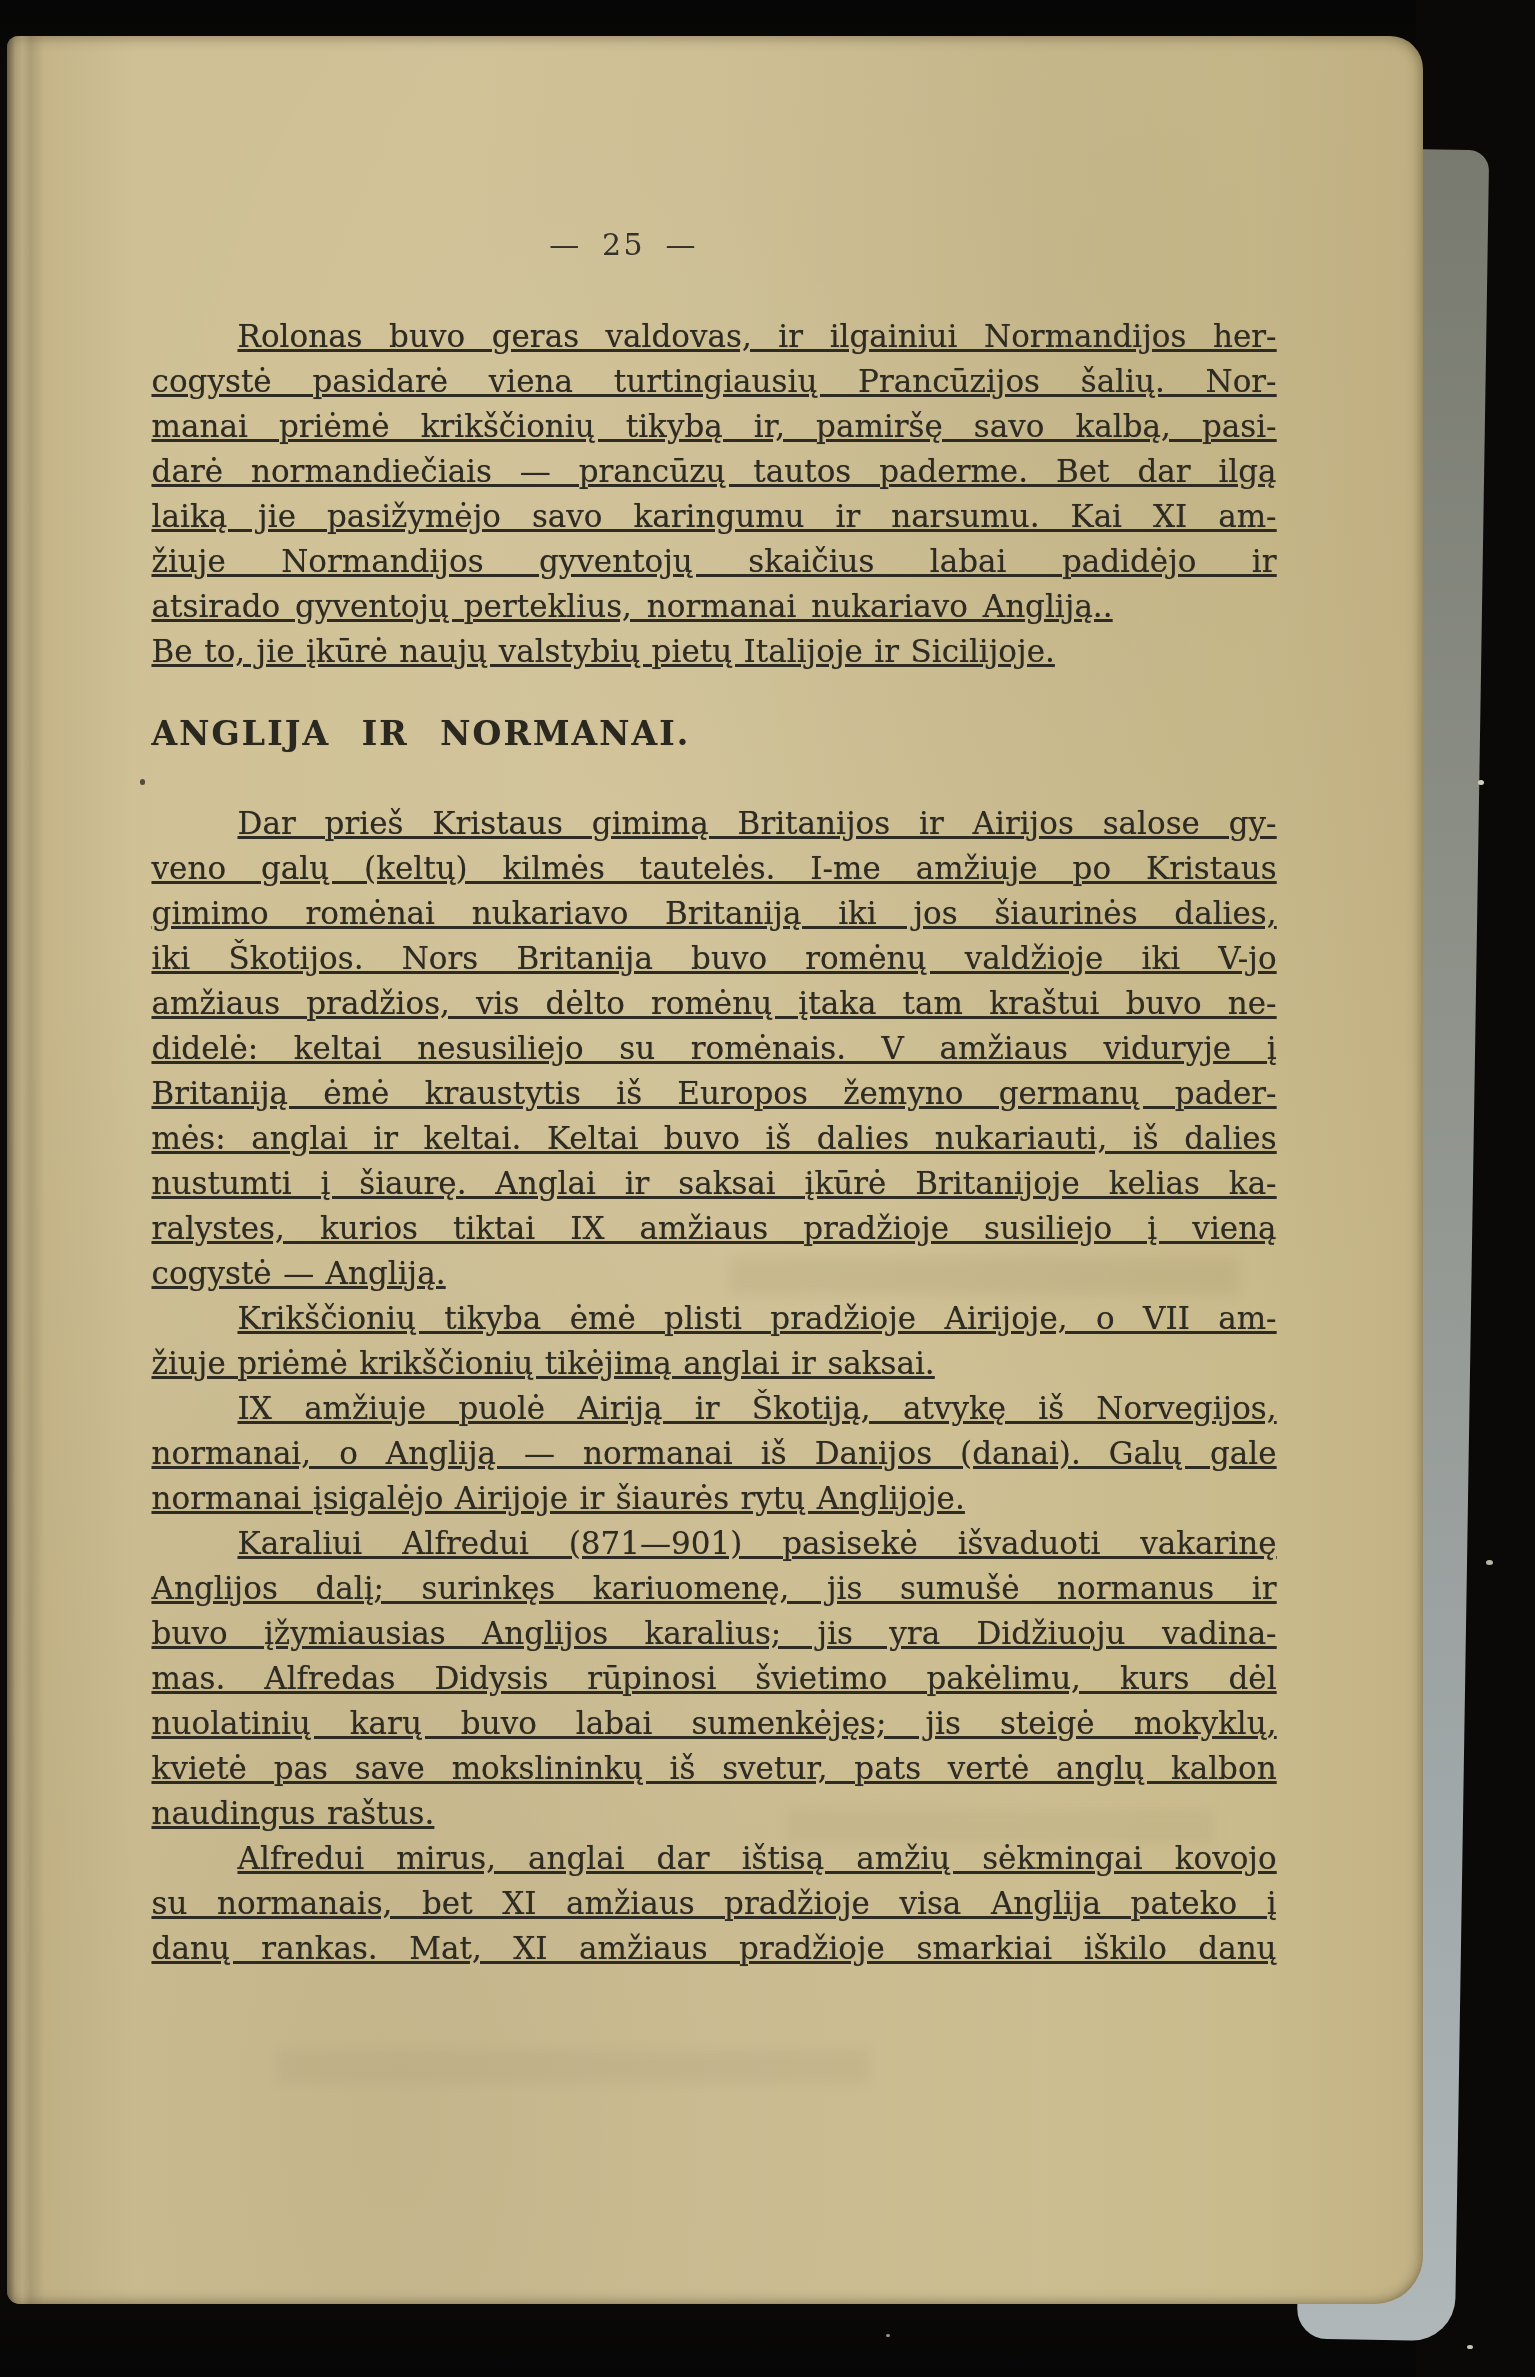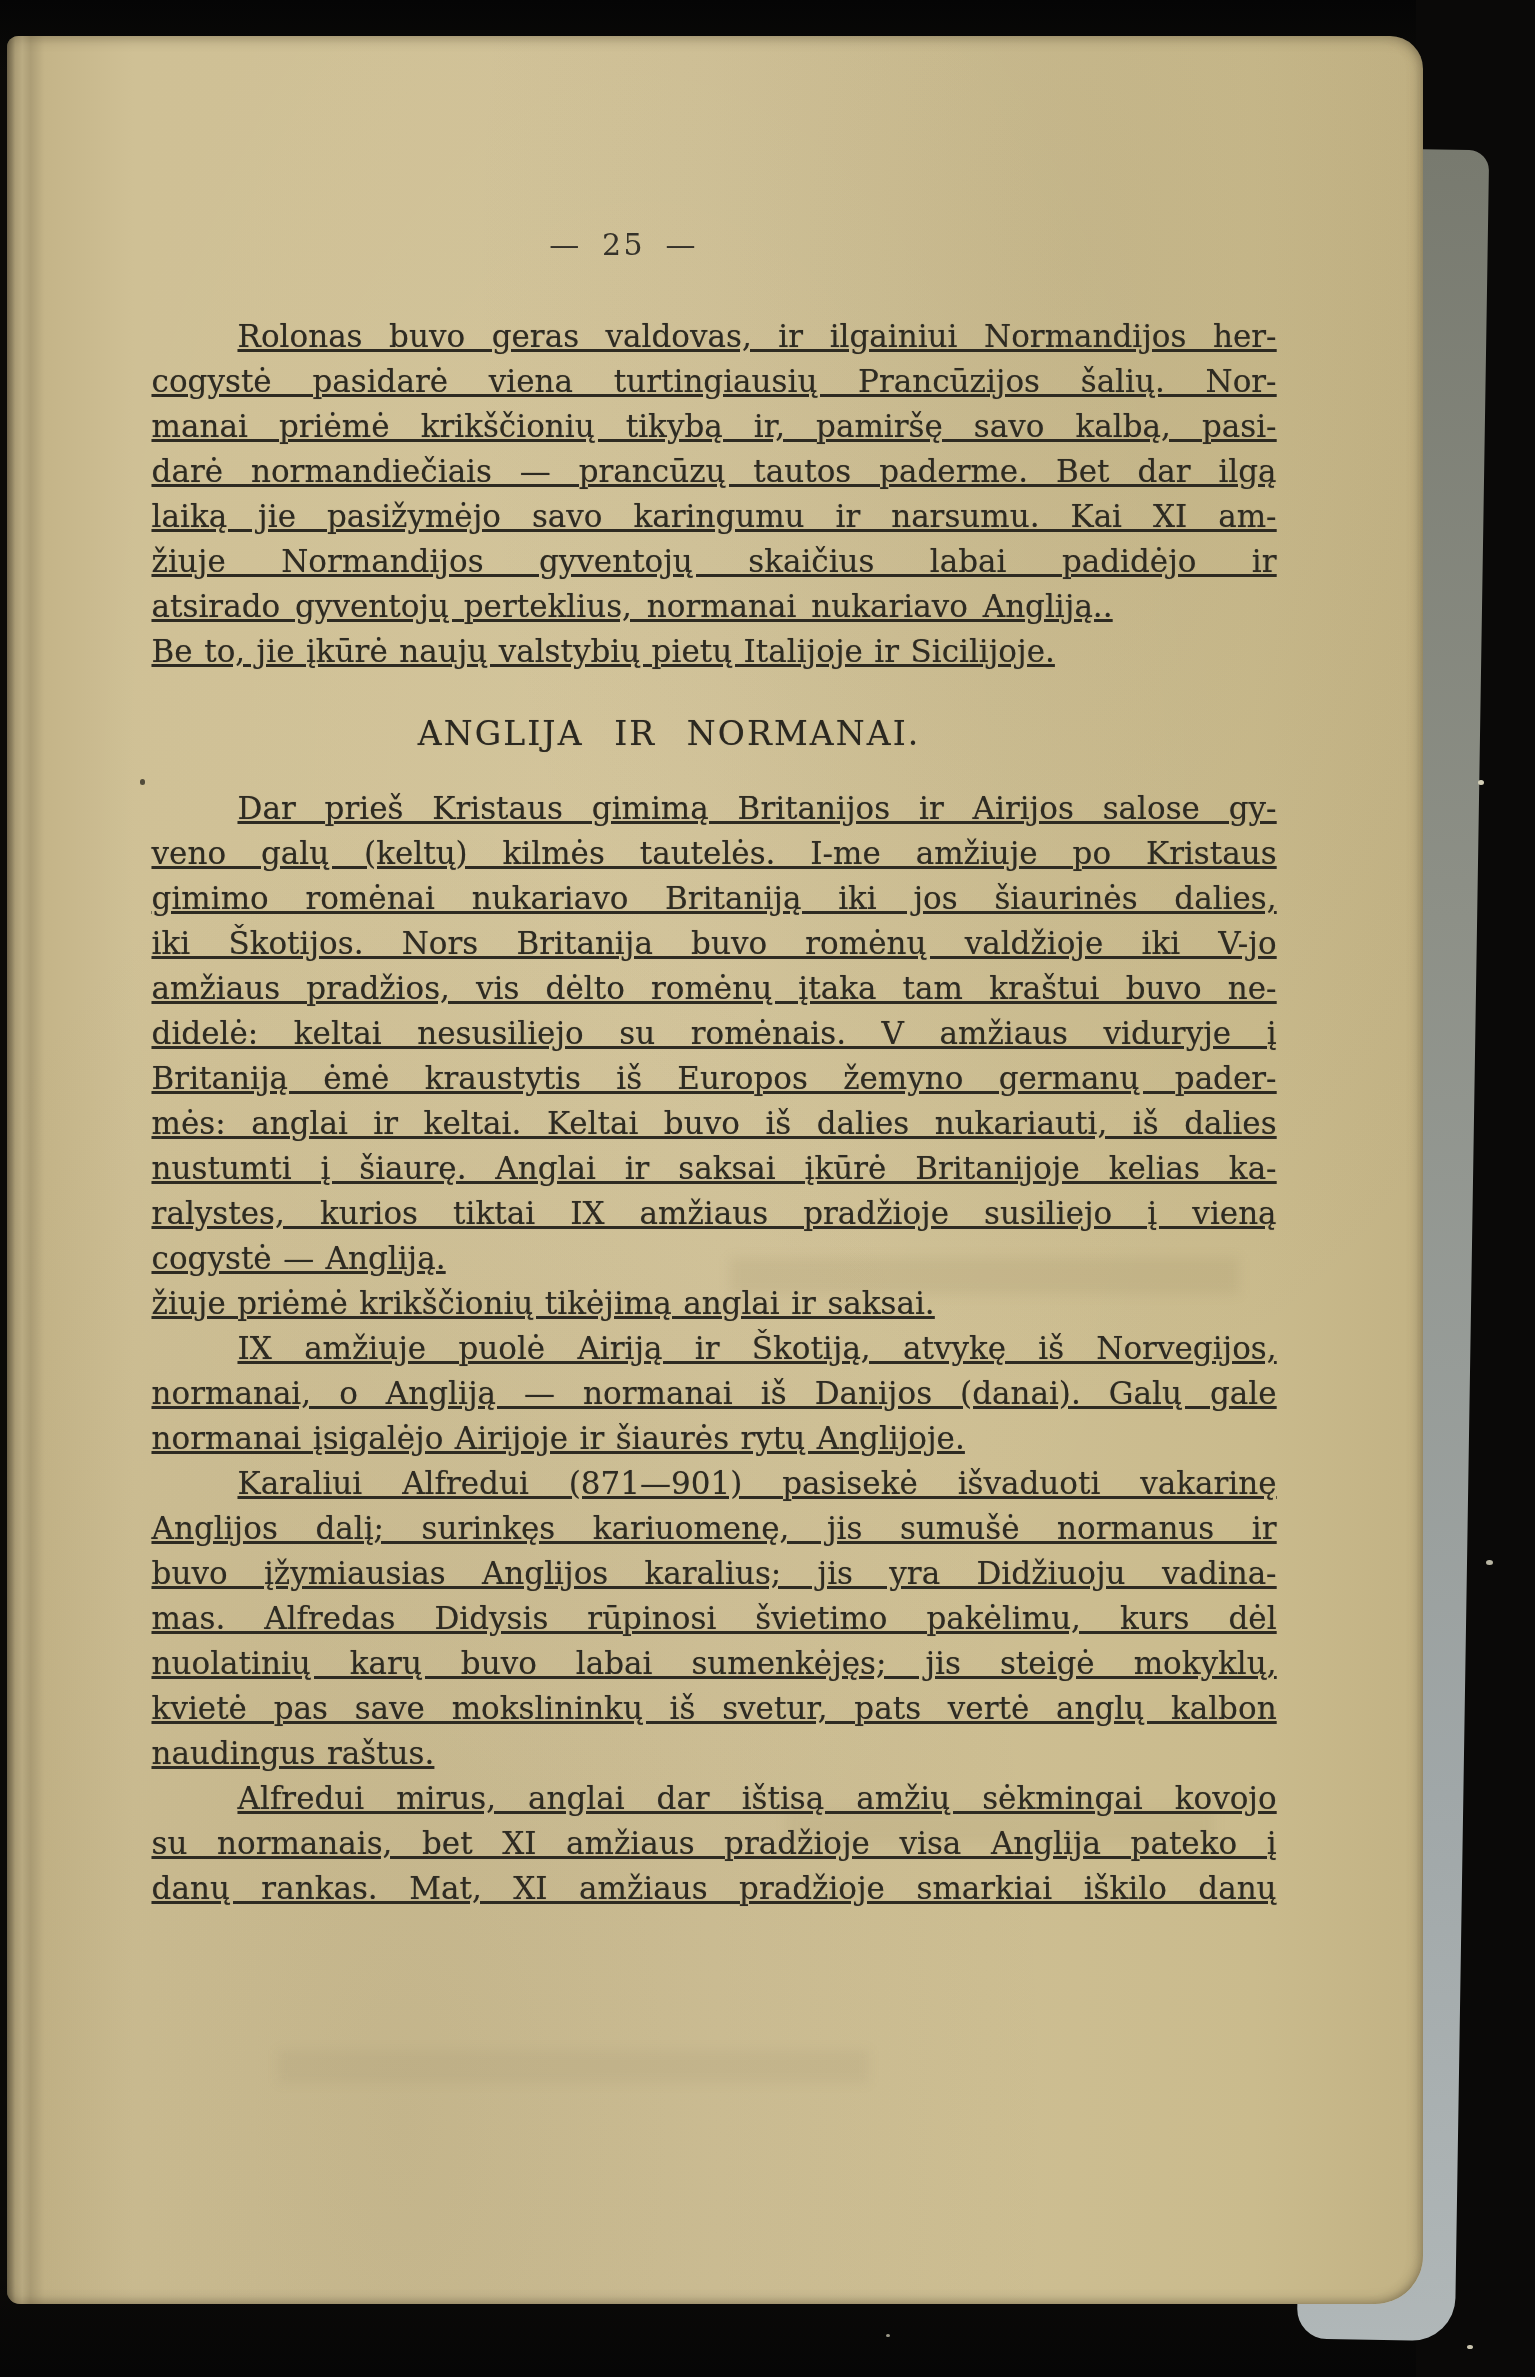--- a/index.html
+++ b/index.html
@@ -35,22 +35,22 @@
   .pagenum{position:absolute;left:145px;top:187px;width:944px;height:43px;
            text-align:center;font-size:30px;line-height:43px;color:#35322a;
            letter-spacing:2.5px;word-spacing:8.2px;}
 
   .textblock{position:absolute;left:145px;top:278px;width:1125px;color:#2e2b22;
              font-size:31px;text-shadow:0 0 0.8px rgba(44,40,31,.45);}
   .line{height:45px;line-height:45px;white-space:nowrap;text-align:left;word-spacing:1.6px;text-decoration:underline;}
   .line.j{text-align:justify;text-align-last:justify;}
   .line.indent{text-indent:86px;}
 
-  .heading{margin:37px 0 30px 0;width:1035px;height:45px;line-height:45px;
-           text-align:center;font-size:33px;font-weight:normal;color:#2b2820;
+  .heading{margin:37px 0 45px 0;width:1035px;height:45px;line-height:45px;
+           text-align:left;font-size:33px;font-weight:bold;color:#2b2820;
            letter-spacing:2.1px;word-spacing:18px;}
 
   
   .ghost{position:absolute;filter:blur(5.7px);pointer-events:none;}
   .g1{left:723px;top:1222px;width:509px;height:36px;background:rgba(125,110,72,.10);}
   .g2{left:780px;top:1774px;width:427px;height:33px;background:rgba(125,110,72,.08);}
   .g3{left:271px;top:2014px;width:591px;height:33px;background:rgba(120,105,68,.07);}
 
   .inkdot{position:absolute;left:133px;top:743px;width:5.7px;height:5.7px;border-radius:50%;
           background:rgba(50,46,36,.8);}
@@ -98,20 +98,21 @@
           <div class="line j">iki Škotijos. Nors Britanija buvo romėnų valdžioje iki V-jo</div>
           <div class="line j">amžiaus pradžios, vis dėlto romėnų įtaka tam kraštui buvo ne-</div>
           <div class="line j">didelė: keltai nesusiliejo su romėnais. V amžiaus viduryje į</div>
           <div class="line j">Britaniją ėmė kraustytis iš Europos žemyno germanų pader-</div>
           <div class="line j">mės: anglai ir keltai. Keltai buvo iš dalies nukariauti, iš dalies</div>
           <div class="line j">nustumti į šiaurę. Anglai ir saksai įkūrė Britanijoje kelias ka-</div>
           <div class="line j">ralystes, kurios tiktai IX amžiaus pradžioje susiliejo į vieną</div>
           <div class="line">cogystė — Angliją.</div>
         </div>
       <div class="para">
+          <div class="line j indent">Krikščionių tikyba ėmė plisti pradžioje Airijoje, o VII am-</div>
           <div class="line">žiuje priėmė krikščionių tikėjimą anglai ir saksai.</div>
         </div>
       <div class="para">
           <div class="line j indent">IX amžiuje puolė Airiją ir Škotiją, atvykę iš Norvegijos,</div>
           <div class="line j">normanai, o Angliją — normanai iš Danijos (danai). Galų gale</div>
           <div class="line">normanai įsigalėjo Airijoje ir šiaurės rytų Anglijoje.</div>
         </div>
       <div class="para">
           <div class="line j indent">Karaliui Alfredui (871—901) pasisekė išvaduoti vakarinę</div>
           <div class="line j">Anglijos dalį; surinkęs kariuomenę, jis sumušė normanus ir</div>

